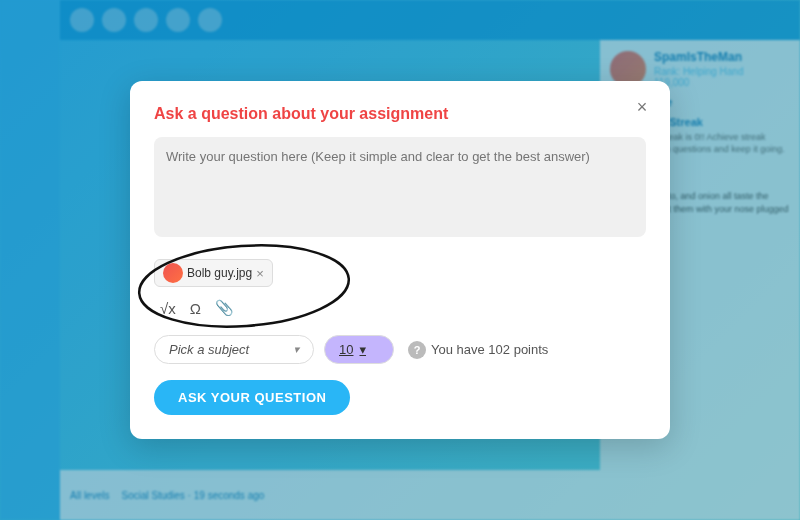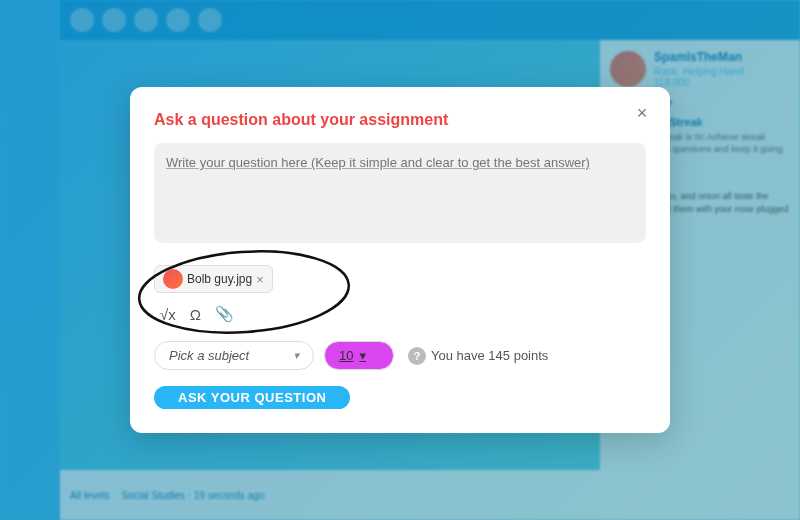--- a/index.html
+++ b/index.html
@@ -193,21 +193,20 @@
       height: 100px;
       border: none;
       background: #f0f0f0;
       border-radius: 8px;
       padding: 12px;
       font-size: 13px;
       color: #aaa;
       resize: none;
       outline: none;
       font-family: inherit;
-      text-decoration: underline;
     }
 
     .attachment-area {
       margin-top: 18px;
       display: flex;
       align-items: flex-end;
       gap: 6px;
       flex-wrap: wrap;
     }
 
@@ -299,21 +298,21 @@
     .subject-select-arrow {
       margin-left: auto;
       color: #888;
       font-size: 11px;
     }
 
     .points-select {
       display: flex;
       align-items: center;
       gap: 6px;
-      background: #d946ef;
+      background: #c4b5fd;
       border: 1.5px solid #ddd;
       border-radius: 20px;
       padding: 6px 14px;
       font-size: 13px;
       color: #333;
       cursor: pointer;
       min-width: 70px;
       text-decoration: underline;
     }
 
@@ -338,21 +337,21 @@
       justify-content: center;
       font-weight: bold;
     }
 
     .ask-btn {
       margin-top: 16px;
       background: #29b6f6;
       color: #fff;
       border: none;
       border-radius: 20px;
-      padding: 4px 24px;
+      padding: 10px 24px;
       font-size: 13px;
       font-weight: 700;
       letter-spacing: 0.5px;
       cursor: pointer;
       text-transform: uppercase;
     }
   </style>
 </head>
 <body>
 
@@ -442,21 +441,21 @@
         <span class="subject-select-arrow">▾</span>
       </div>
 
       <div class="points-select">
         <span>10</span>
         <span>▾</span>
       </div>
 
       <div class="points-info">
         <div class="points-info-icon">?</div>
-        <span>You have 145 points</span>
+        <span>You have 102 points</span>
       </div>
     </div>
 
     
     <button class="ask-btn">ASK YOUR QUESTION</button>
 
   </div>
 </div>
 
 </body></html>

